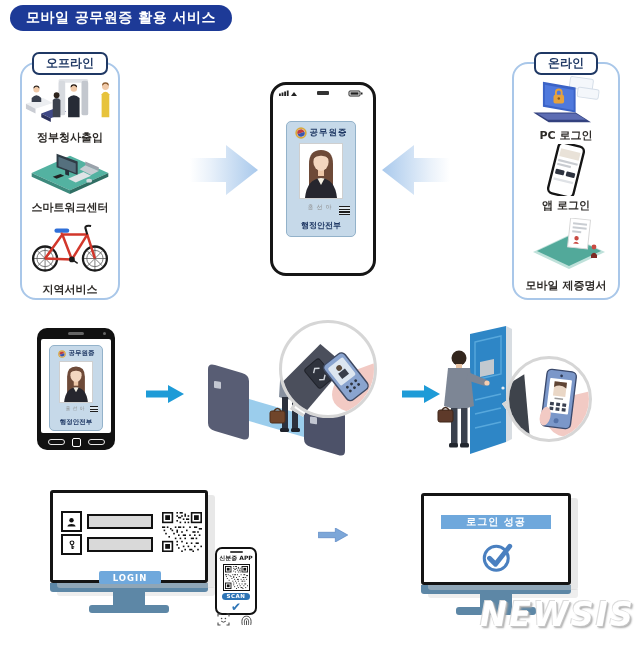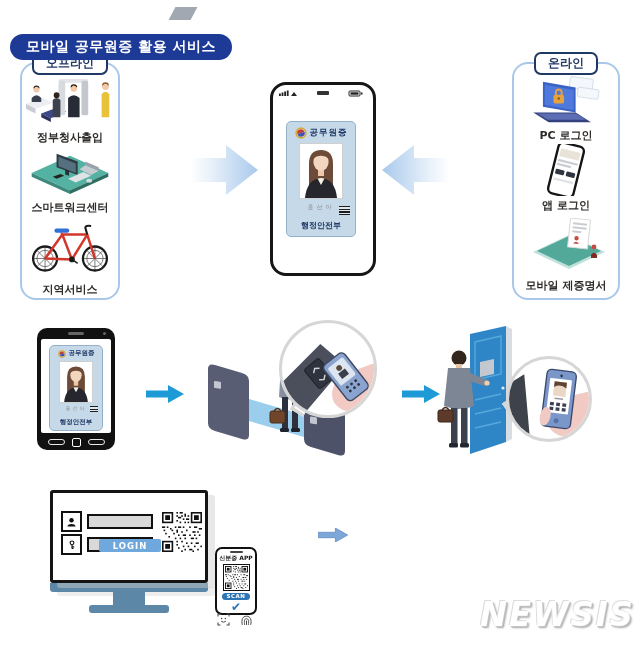--- a/index.html
+++ b/index.html
@@ -1,21 +1,21 @@
 <!DOCTYPE html>
 <html><head>
 <meta charset="utf-8">
 <style>
   html,body{margin:0;padding:0;background:#fff;}
   #canvas{position:relative;width:639px;height:645px;background:#ffffff;overflow:hidden;
           font-family:"DejaVu Sans","Liberation Sans",sans-serif;}
 
   
   .title-badge{position:absolute;left:10px;top:5px;background:#1d3a97;color:#fff;
-    font-weight:bold;font-size:14px;padding:4px 16px;border-radius:13px;z-index:3;letter-spacing:.5px;white-space:nowrap;margin-top:29px;}
+    font-weight:bold;font-size:14px;padding:4px 16px;border-radius:13px;z-index:3;letter-spacing:.5px;white-space:nowrap;}
   .title-fold{position:absolute;left:172px;top:7px;width:22px;height:13px;background:#a2a8b2;
     transform:skewX(-28deg);z-index:2;}
 
   
   .svc-box{position:absolute;top:62px;height:234px;border:2px solid #a9c7e9;border-radius:16px;background:#fff;}
   .box-offline{left:20px;width:96px;}
   .box-online{left:512px;width:104px;}
   .box-label{position:absolute;top:-12px;left:50%;transform:translateX(-50%);background:#fff;
     border:2px solid #1f3864;border-radius:7px;color:#1f3864;font-weight:bold;font-size:12px;
     padding:1px 12px;white-space:nowrap;z-index:2;}
@@ -88,21 +88,21 @@
     box-shadow:7px 5px 0 rgba(205,205,205,.45);}
   .m1-screen{height:87px;} .m2-screen{height:86px;}
   .m-chin{height:9px;background:#5d87a6;border-radius:0 0 3px 3px;box-shadow:7px 4px 0 rgba(205,205,205,.35);}
   .m-neck{width:32px;height:13px;background:#5d87a6;margin:0 auto;}
   .m-base{width:80px;height:8px;background:#5d87a6;border-radius:3px;margin:0 auto;}
 
   .lg-row{position:absolute;left:8px;display:flex;align-items:center;gap:5px;}
   .r1{top:18px}.r2{top:41px}
   .icon-box{width:17px;height:17px;border:2px solid #111;background:#fff;display:flex;align-items:center;justify-content:center;}
   .inp{width:62px;height:11px;background:#d9d9d9;border:2px solid #111;}
-  .login-btn{position:absolute;left:46px;top:46px;width:62px;height:13px;background:#6fa8dc;color:#fff;
+  .login-btn{position:absolute;left:46px;top:78px;width:62px;height:13px;background:#6fa8dc;color:#fff;
     font-size:8.5px;font-weight:bold;display:flex;align-items:center;justify-content:center;letter-spacing:1px;border-radius:2px;}
   .qr-mon{position:absolute;right:3px;top:19px;width:40px;height:40px;}
 
   .banner{position:absolute;left:50%;transform:translateX(-50%);top:19px;width:110px;height:14px;background:#6fa8dc;
     color:#fff;font-weight:bold;font-size:10px;display:flex;align-items:center;justify-content:center;letter-spacing:1px;}
   .check-big{position:absolute;left:55px;top:42px;width:36px;height:36px;}
 
   
   .scanphone{position:absolute;left:215px;top:547px;width:38px;height:64px;background:#fff;
     border:2.5px solid #111;border-radius:7px;z-index:5;display:flex;flex-direction:column;align-items:center;}
@@ -581,16 +581,28 @@
         <path d="M4.6,11.5 C4,8 4.6,5.6 6.5,5.6 C8.4,5.6 9,8 8.4,11.5"></path>
         <path d="M6.5,11.5 V8"></path>
       </g>
     </svg>
   </div>
 
   <svg class="flow-arrow arrow-b" style="position:absolute" viewBox="0 0 38 18">
     <polygon points="0,5.5 22,5.5 22,0 38,9 22,18 22,12.5 0,12.5" fill="#7da7d8" stroke="#4f7ec0" stroke-width=".8"></polygon>
   </svg>
 
+  <div class="monitor monitor-2">
+    <div class="m-screen m2-screen">
+      <div class="banner">로그인 성공</div>
+      <svg class="check-big" viewBox="0 0 48 48">
+        <circle cx="23" cy="27" r="16" fill="none" stroke="#4a80c0" stroke-width="4"></circle>
+        <path d="M14,27 l8,8 L41,11" fill="none" stroke="#4a80c0" stroke-width="6.5" stroke-linecap="round" stroke-linejoin="round"></path>
+      </svg>
+    </div>
+    <div class="m-chin"></div>
+    <div class="m-neck"></div>
+    <div class="m-base"></div>
+  </div>
 
   <div class="newsis">NEWSIS</div>
 
 </div>
 
 </body></html>

